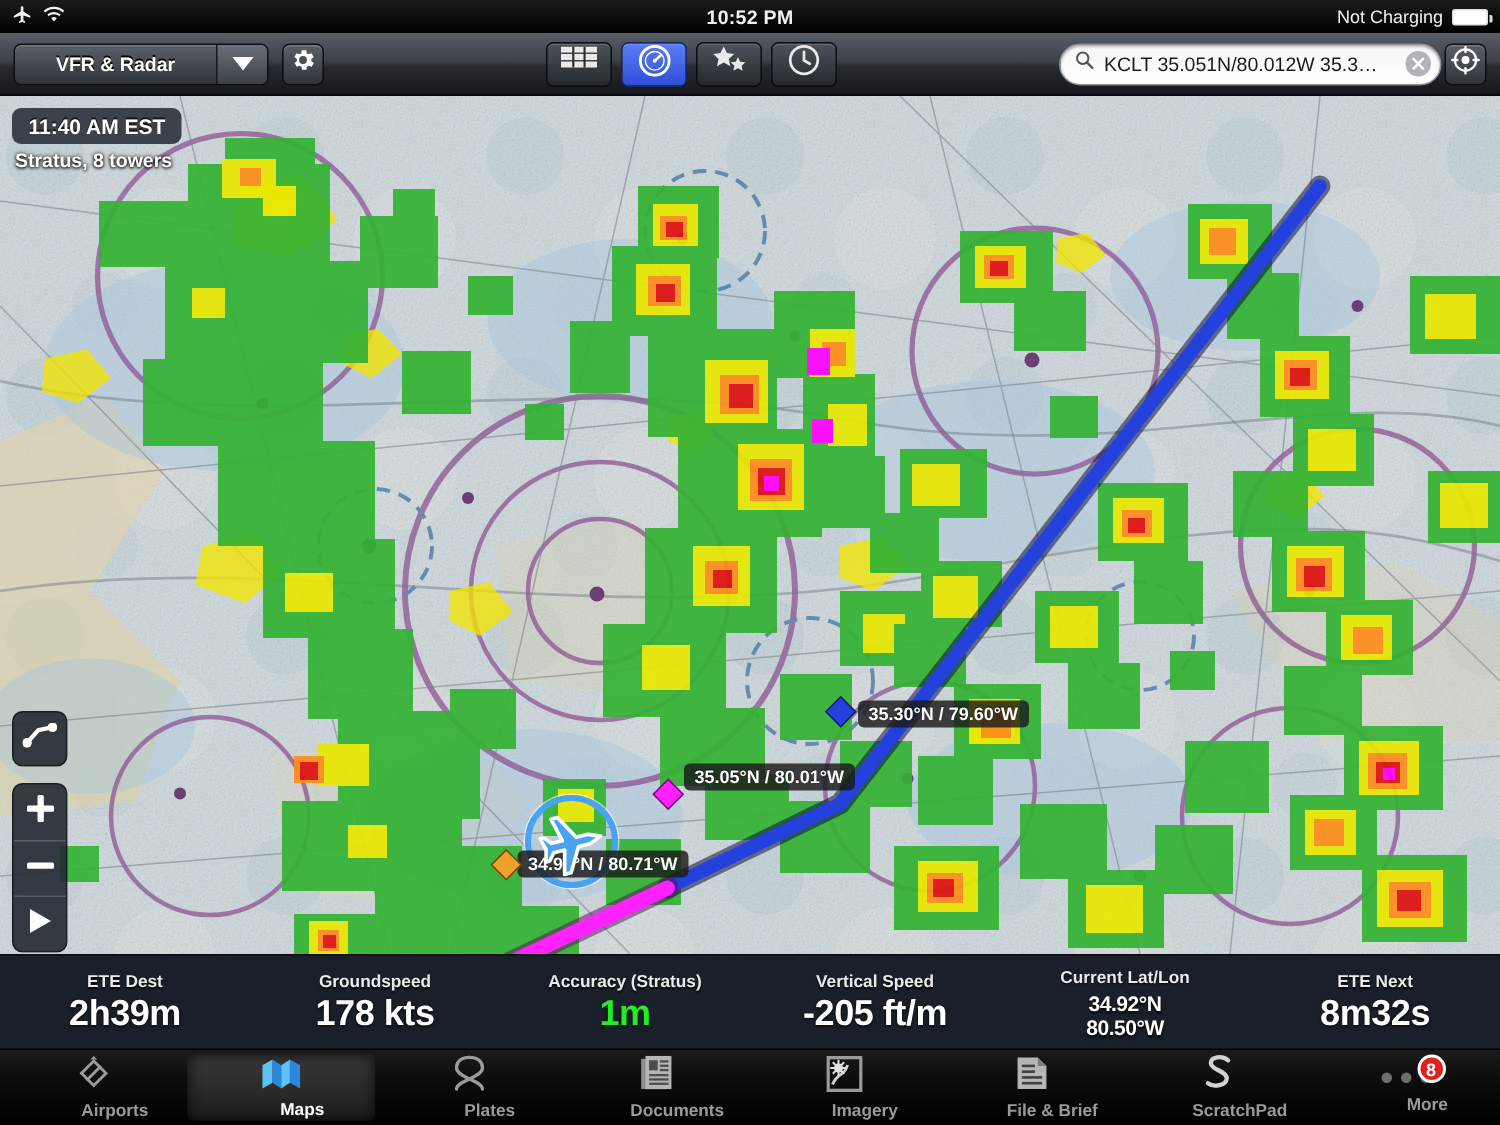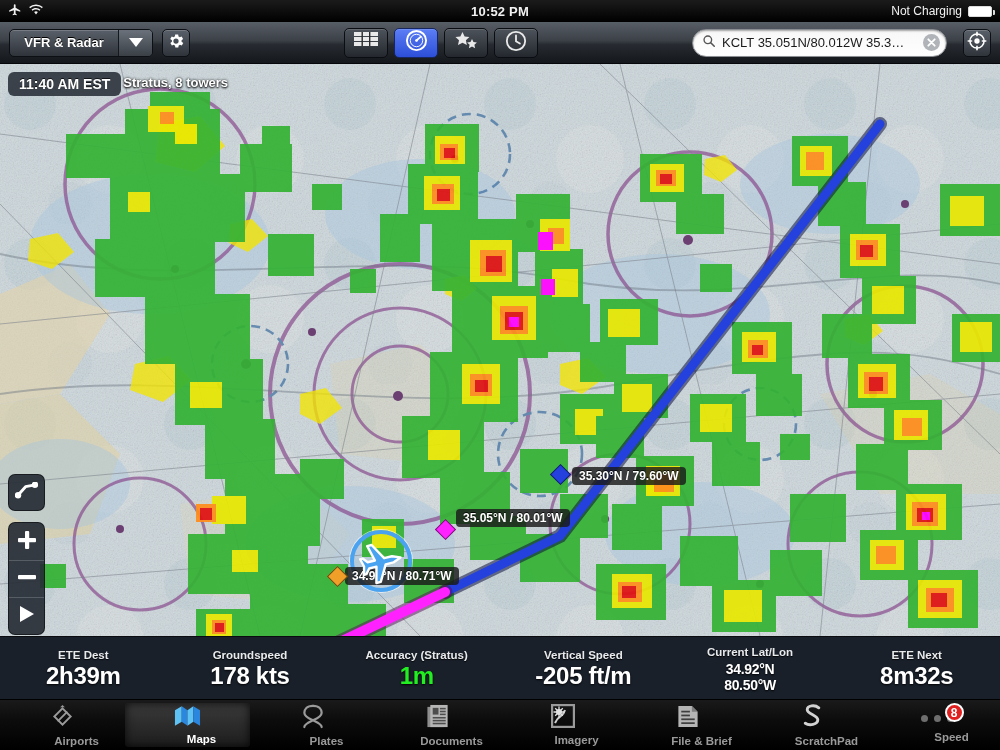--- a/index.html
+++ b/index.html
@@ -29,21 +29,21 @@
 
   
   .toolbar{
     position:absolute; left:0; top:22px; width:1000px; height:42px;
     background:linear-gradient(#585e66 0%,#3c4148 45%,#272b31 55%,#14171b 100%);
     border-bottom:1px solid #05070a;
     display:flex; align-items:center;
   }
   .tb-left{ display:flex; align-items:center; gap:9px; padding-left:9px; }
   .layer-select{
-    display:flex; align-items:stretch; height:28px; width:144px;
+    display:flex; align-items:stretch; height:28px; width:170px;
     border-radius:5px; border:1px solid #0c0f13;
     background:linear-gradient(#5a6069,#2f343b);
     box-shadow:inset 0 1px 0 rgba(255,255,255,.18);
     overflow:hidden; cursor:pointer;
   }
   .layer-select .lbl{
     flex:1; display:flex; align-items:center; justify-content:center;
     color:#fff; font-size:13px; font-weight:bold; text-shadow:0 -1px 0 #000;
   }
   .layer-select .caret{
@@ -62,21 +62,21 @@
     flex:1; display:flex; align-items:center; justify-content:center; gap:6px;
   }
   .seg{
     width:44px; height:30px; border-radius:5px;
     border:1px solid #0a0d11;
     background:linear-gradient(#4d535b,#24282e);
     box-shadow:inset 0 1px 0 rgba(255,255,255,.14);
     display:flex; align-items:center; justify-content:center; cursor:pointer;
   }
   .seg.on{ background:linear-gradient(#5b7df5,#2d4fd8); border-color:#16275f; }
-  .tb-right{ display:flex; align-items:center; gap:16px; padding-right:9px; }
+  .tb-right{ display:flex; align-items:center; gap:2px; padding-right:9px; }
   .searchbox{
     width:255px; height:28px; border-radius:14px;
     background:linear-gradient(#f7f7f7,#ffffff);
     border:1px solid #8b8f94;
     box-shadow:inset 0 1px 2px rgba(0,0,0,.35);
     display:flex; align-items:center; padding:0 6px 0 9px; gap:6px;
     cursor:text;
   }
   .searchbox .q{ color:#1a1a1a; font-size:13px; white-space:nowrap; overflow:hidden;
                  flex:1; text-overflow:ellipsis; }
@@ -88,21 +88,21 @@
   
   .map{
     position:absolute; left:0; top:64px; width:1000px; height:572px; overflow:hidden;
     background:#cfd7dd;
   }
   .sectional{ position:absolute; inset:0; }
 
   
   .wx-banner{
     position:absolute; left:8px; top:8px; z-index:30;
-    display:flex; flex-direction:row; align-items:flex-start;
+    display:flex; flex-direction:column; align-items:flex-start;
   }
   .wx-time{
     background:rgba(40,46,55,.88); color:#fff; font-size:14px; font-weight:bold;
     padding:4px 11px; border-radius:6px; text-shadow:0 -1px 0 rgba(0,0,0,.7);
   }
   .wx-src{
     margin-top:3px; margin-left:2px; color:#fff; font-size:13px; font-weight:bold;
     text-shadow:0 1px 2px rgba(0,0,0,.95),0 0 3px rgba(0,0,0,.9);
   }
 
@@ -778,17 +778,17 @@
       <span class="tl">ScratchPad</span>
     </div>
 
     <div class="tab">
       <span class="dots">
           <i></i>
           <i></i>
           <i></i>
         </span>
       <span class="badge">8</span>
-      <span class="tl">Speed</span>
+      <span class="tl">More</span>
     </div>
   </div>
 
 </div>
 
 </body></html>

